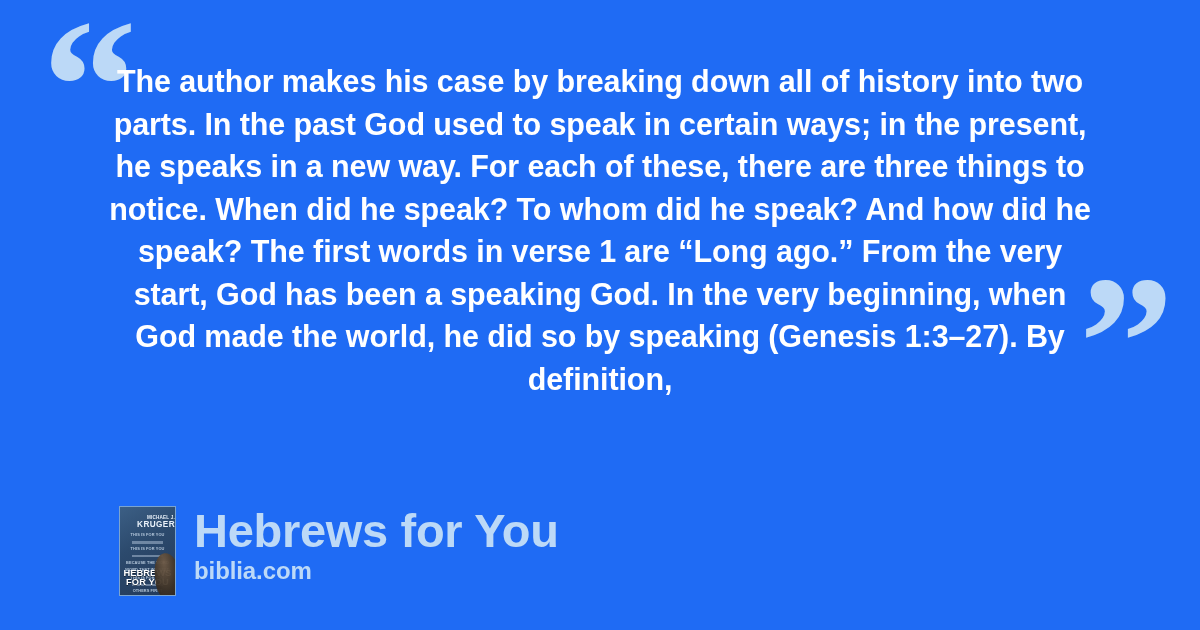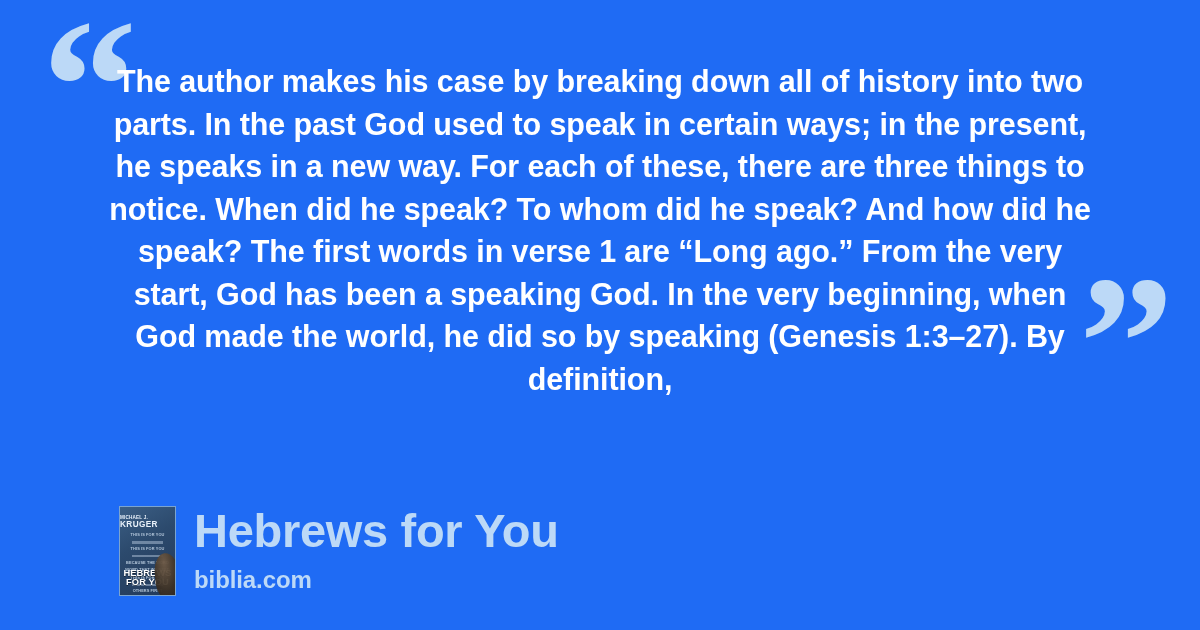--- a/index.html
+++ b/index.html
@@ -89,21 +89,21 @@
     height: 46px;
     background:
       radial-gradient(ellipse at 40% 20%, #6e5a46 0%, #3b3024 55%, #241c14 100%);
     border-radius: 45% 55% 30% 40%;
     transform: rotate(-6deg);
     opacity: .95;
   }
   .bc-author {
     position: absolute;
     left: 0; right: 0;
-    text-align: left;
+    text-align: right;
     color: #e9f1fa;
     font-family: "Liberation Sans", sans-serif;
     font-weight: 700;
     line-height: 1.05;
     letter-spacing: .2px;
   }
   #bc-author-first { top: 9px; font-size: 4.6px; }
   #bc-author-last  { top: 14px; font-size: 8.2px; letter-spacing: .4px; }
   #bc-sub-lines {
     position: absolute;
@@ -149,21 +149,21 @@
     font-size: 47px;
     font-weight: 700;
     line-height: 42px;
     letter-spacing: -0.3px;
   }
   #footer-site {
     color: #bcd9f7;
     font-size: 24px;
     font-weight: 700;
     line-height: 30px;
-    margin-top: 13px;
+    margin-top: 4px;
     letter-spacing: -0.1px;
   }
 </style>
 </head>
 <body>
 
 <div id="quote-card">
 
   <span class="quote-mark" id="open-quote-icon">“</span>
 

